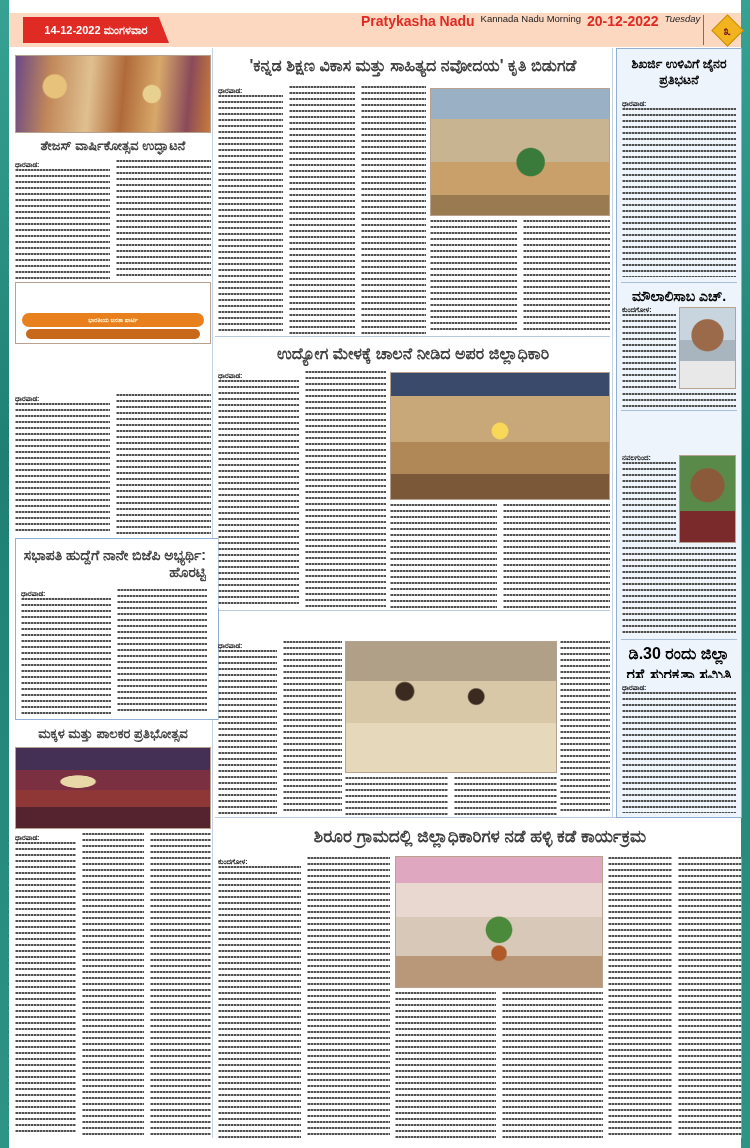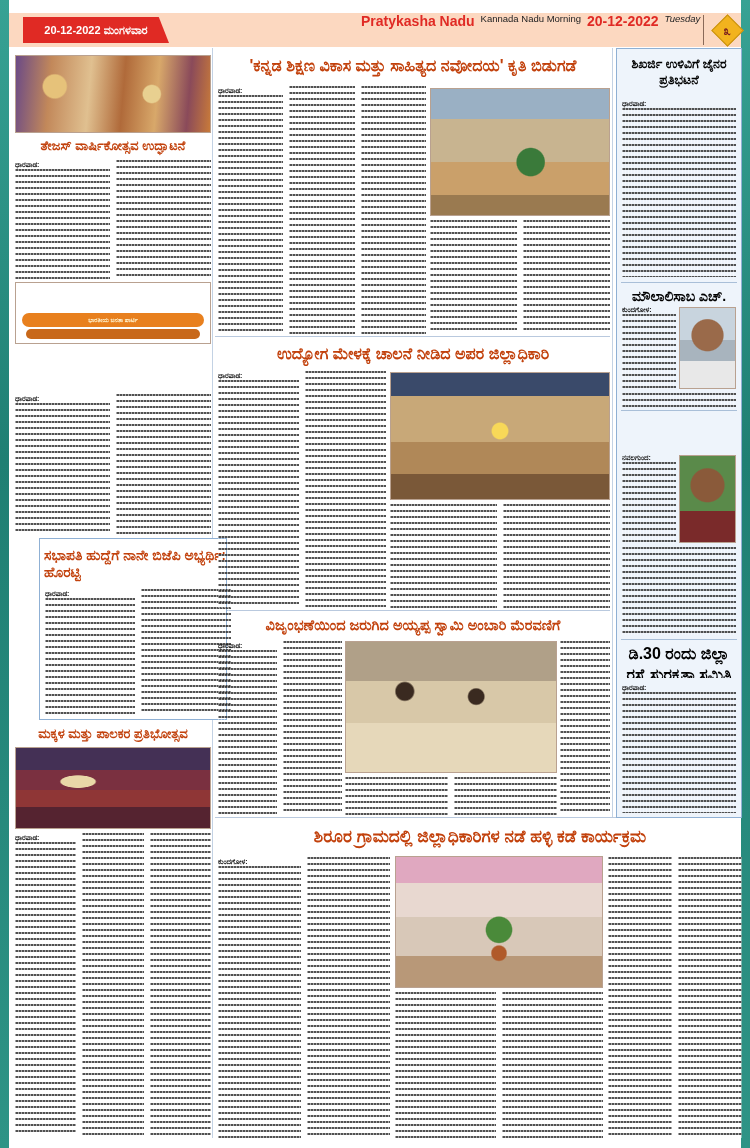--- a/index.html
+++ b/index.html
@@ -17,21 +17,21 @@
   .masthead-en{position:absolute;left:352px;top:0;height:20px;display:flex;align-items:flex-start;gap:6px;white-space:nowrap;}
   .mname{color:#e02a24;font-weight:bold;font-size:14px;}
   .mtag{color:#222;font-size:9.5px;}
   .mdate{color:#e02a24;font-weight:bold;font-size:14px;}
   .mday{color:#222;font-size:9.5px;font-style:italic;}
   .hdr-divider{position:absolute;left:694px;top:2px;width:1px;height:30px;background:#8a6a58;}
   .pagenum{position:absolute;left:707px;top:6px;width:21px;height:21px;background:#f2b31e;
            border:1px solid #c89210;transform:rotate(45deg);display:flex;align-items:center;justify-content:center;}
   .pagenum span{transform:rotate(-45deg);color:#7a1f1f;font-weight:bold;font-size:13px;}
   
-  .hl{position:absolute;font-weight:bold;color:#c2410c;text-align:left;overflow:hidden;
+  .hl{position:absolute;font-weight:bold;color:#404040;text-align:right;overflow:hidden;
       display:flex;align-items:center;justify-content:center;line-height:1.25;}
   
   .body{position:absolute;display:flex;gap:6px;}
   .bcol{flex:1;display:flex;flex-direction:column;min-width:0;}
   .dl{font-size:7px;font-weight:bold;line-height:9px;color:#111;white-space:nowrap;overflow:hidden;}
   .sim{flex:1;opacity:.82;background-image:
         repeating-linear-gradient(90deg,rgba(255,255,255,.5) 0 1px,transparent 1px 3px),
         repeating-linear-gradient(180deg,#2b2b2b 0 2px,transparent 2px 6px);}
   
   .ph{position:absolute;border:1px solid #b9a190;box-sizing:border-box;}
@@ -50,21 +50,21 @@
 </head>
 <body>
 
 <div id="paper">
 
   <div class="strip" style="left:0;"></div>
   <div class="strip" style="right:0;"></div>
 
   <div class="header">
     <div class="datebox">
-      <span>20-12-2022 ಮಂಗಳವಾರ</span>
+      <span>14-12-2022 ಮಂಗಳವಾರ</span>
     </div>
     <div class="masthead-en">
       <span class="mname">Pratykasha Nadu</span>
       <span class="mtag">Kannada Nadu Morning</span>
       <span class="mdate">20-12-2022</span>
       <span class="mday">Tuesday</span>
     </div>
     <div class="hdr-divider"></div>
     <div class="pagenum">
       <span>೩</span>
@@ -102,21 +102,21 @@
   <div class="body" style="left:15px;top:394px;width:196px;height:140px;">
     <div class="bcol">
       <span class="dl">ಧಾರವಾಡ:</span>
       <div class="sim"></div>
     </div>
     <div class="bcol">
         <div class="sim"></div>
       </div>
   </div>
 
-  <div class="boxed" style="left:15px;top:538px;width:188px;height:182px;margin-left:24px;">
+  <div class="boxed" style="left:15px;top:538px;width:204px;height:182px;">
     <div class="hl" style="left:4px;top:5px;width:186px;height:40px;font-size:14px;">ಸಭಾಪತಿ ಹುದ್ದೆಗೆ ನಾನೇ ಬಿಜೆಪಿ ಅಭ್ಯರ್ಥಿ: ಹೊರಟ್ಟಿ</div>
     <div class="body" style="left:5px;top:50px;width:186px;height:126px;">
       <div class="bcol">
         <span class="dl">ಧಾರವಾಡ:</span>
         <div class="sim"></div>
       </div>
       <div class="bcol">
           <div class="sim"></div>
         </div>
     </div>
@@ -179,21 +179,20 @@
        linear-gradient(180deg,#3a4a6a 0 18%,#c8a878 18% 55%,#b08858 55% 80%,#7a5838 80% 100%);"></div>
   <div class="body" style="left:390px;top:504px;width:220px;height:104px;">
     <div class="bcol">
         <div class="sim"></div>
       </div>
     <div class="bcol">
         <div class="sim"></div>
       </div>
   </div>
 
-  <div class="hl" style="left:218px;top:613px;width:390px;height:25px;font-size:14.5px;">ವಿಜೃಂಭಣೆಯಿಂದ ಜರುಗಿದ ಅಯ್ಯಪ್ಪ ಸ್ವಾಮಿ ಅಂಬಾರಿ ಮೆರವಣಿಗೆ</div>
   <div class="body" style="left:218px;top:641px;width:124px;height:174px;">
     <div class="bcol">
       <span class="dl">ಧಾರವಾಡ:</span>
       <div class="sim"></div>
     </div>
     <div class="bcol">
         <div class="sim"></div>
       </div>
   </div>
   <div class="ph" style="left:345px;top:641px;width:212px;height:132px;background:

